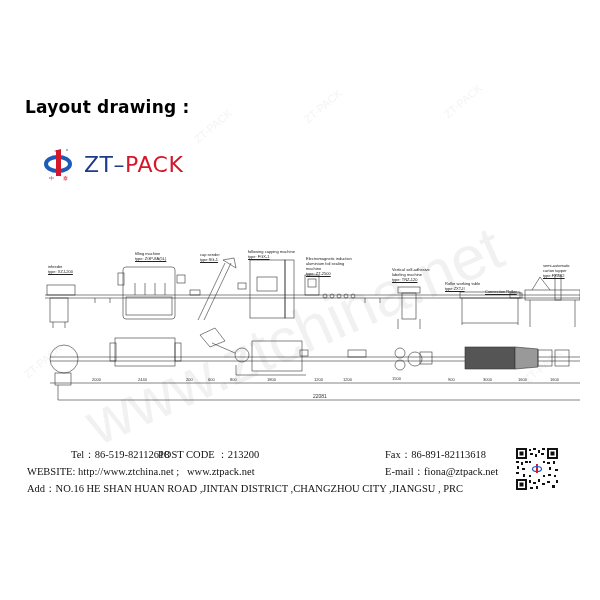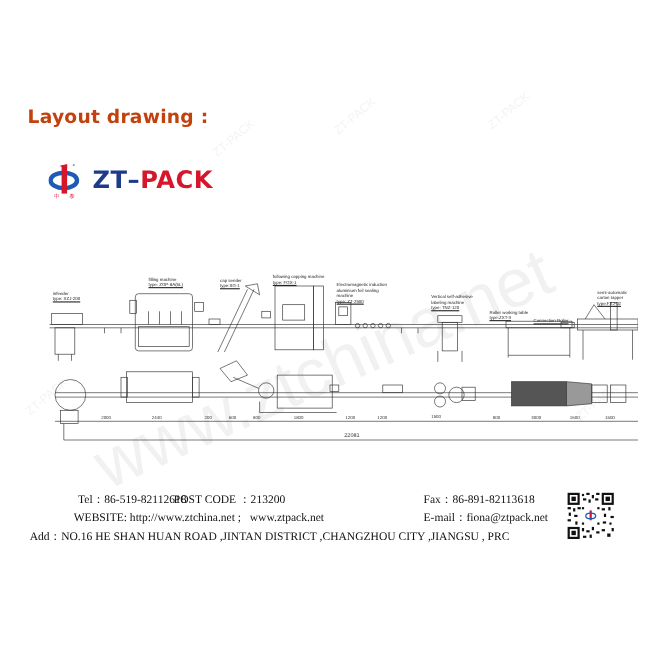--- a/index.html
+++ b/index.html
@@ -1,20 +1,20 @@
 <!DOCTYPE html>
 <html><head>
 <meta charset="utf-8">
 <style>
   html,body{margin:0;padding:0;background:#fff;}
   body{width:600px;height:600px;position:relative;overflow:hidden;font-family:"Liberation Sans",sans-serif;}
-  .heading{position:absolute;left:25px;top:97px;font-family:"DejaVu Sans",sans-serif;font-weight:bold;font-size:17px;color:#c2410c;letter-spacing:0.2px;}
+  .heading{position:absolute;left:25px;top:97px;font-family:"DejaVu Sans",sans-serif;font-weight:bold;font-size:17px;color:#000000;letter-spacing:0.2px;}
   .logo{position:absolute;left:44px;top:147px;height:34px;display:flex;align-items:center;}
   .logo-mark{width:34px;height:34px;position:relative;}
-  .logo-text{font-family:"DejaVu Sans",sans-serif;font-weight:bold;font-size:22px;margin-left:6px;letter-spacing:0.5px;}
+  .logo-text{font-family:"DejaVu Sans",sans-serif;font-weight:normal;font-size:22px;margin-left:6px;letter-spacing:0.5px;}
   .logo-zt{color:#1e3a8a;}
   .logo-pack{color:#d6162a;}
   .watermark{position:absolute;color:rgba(160,160,160,0.12);font-family:"Liberation Sans",sans-serif;pointer-events:none;white-space:nowrap;}
   .drawing{position:absolute;left:20px;top:235px;width:560px;height:175px;}
   .lbl{position:absolute;font-size:4px;line-height:5px;color:#222;font-family:"Liberation Sans",sans-serif;}
   .lbl u{text-decoration:underline;}
   .dim{position:absolute;font-size:4px;color:#333;font-family:"Liberation Sans",sans-serif;}
   .total-dim{position:absolute;font-size:5px;color:#333;}
   .footer{position:absolute;left:27px;top:446px;width:560px;font-family:"Liberation Serif",serif;font-size:10.5px;color:#111;line-height:17px;}
   .row{position:absolute;white-space:nowrap;}
@@ -199,21 +199,21 @@
 <div class="footer">
   <div class="row" style="left:0;top:0;margin-left:44px;">
     <span>Tel：</span><span>86-519-82112618</span>
   </div>
   <div class="row" style="left:131px;top:0;">
     <span>POST  CODE  ：</span><span>213200</span>
   </div>
   <div class="row" style="left:358px;top:0;">
     <span>Fax：</span><span>86-891-82113618</span>
   </div>
-  <div class="row" style="left:0;top:17px;margin-left:40px;">
+  <div class="row" style="left:0;top:17px;">
     <span>WEBSITE: </span><span>http://www.ztchina.net ;</span>&nbsp;&nbsp;&nbsp;<span>www.ztpack.net</span>
   </div>
   <div class="row" style="left:358px;top:17px;">
     <span>E-mail：</span><span>fiona@ztpack.net</span>
   </div>
   <div class="row" style="left:0;top:34px;text-align:center;">
     <span>Add：</span><span>NO.16 HE SHAN HUAN ROAD ,JINTAN DISTRICT ,CHANGZHOU CITY ,JIANGSU , PRC</span>
   </div>
 </div>
 

